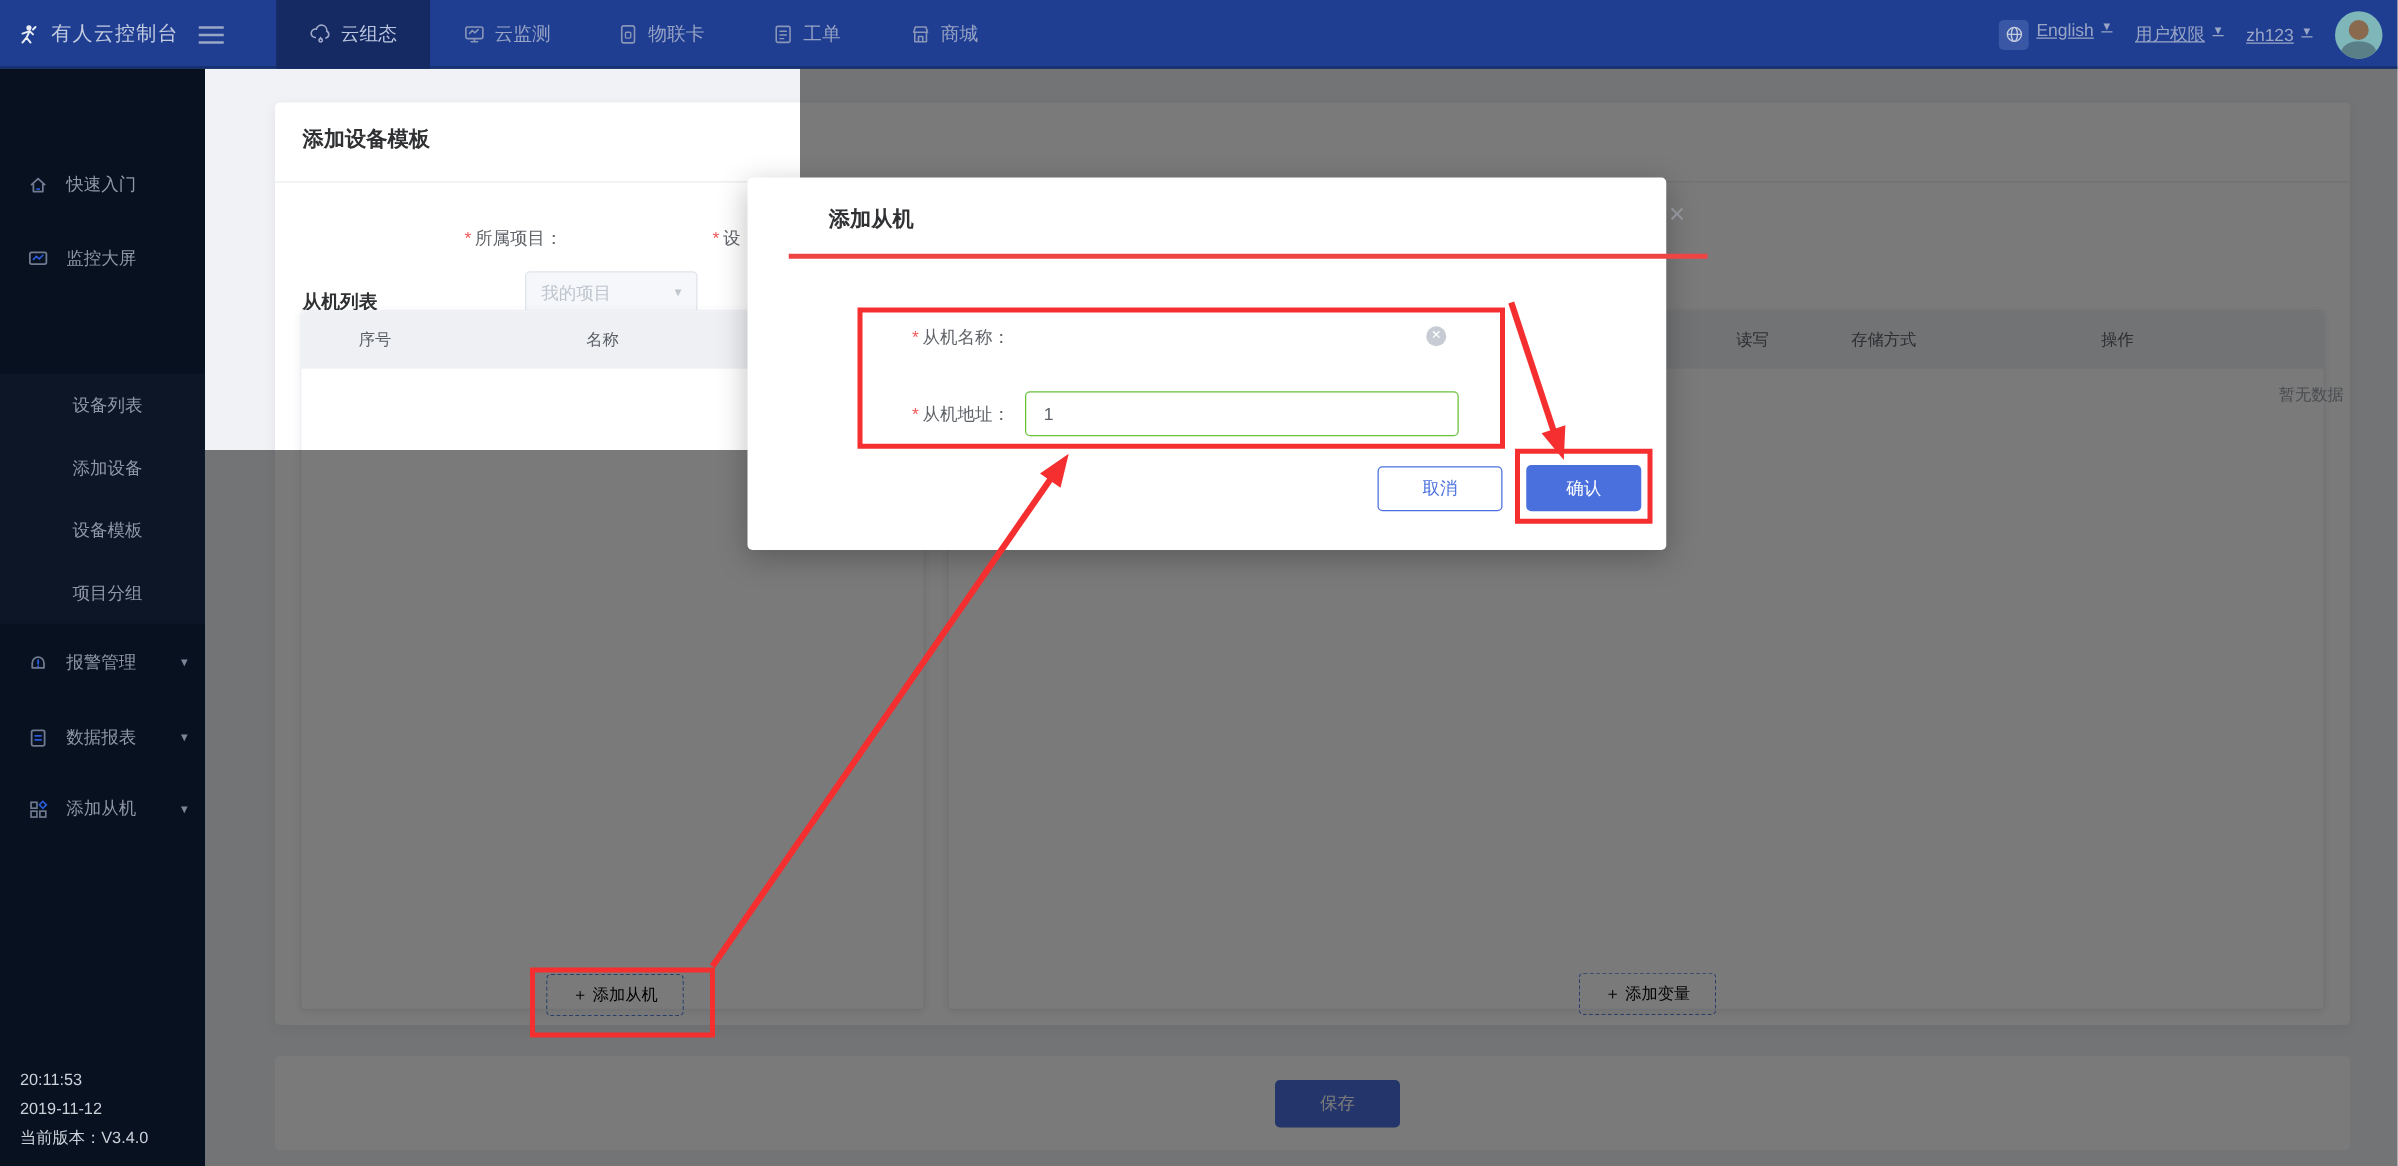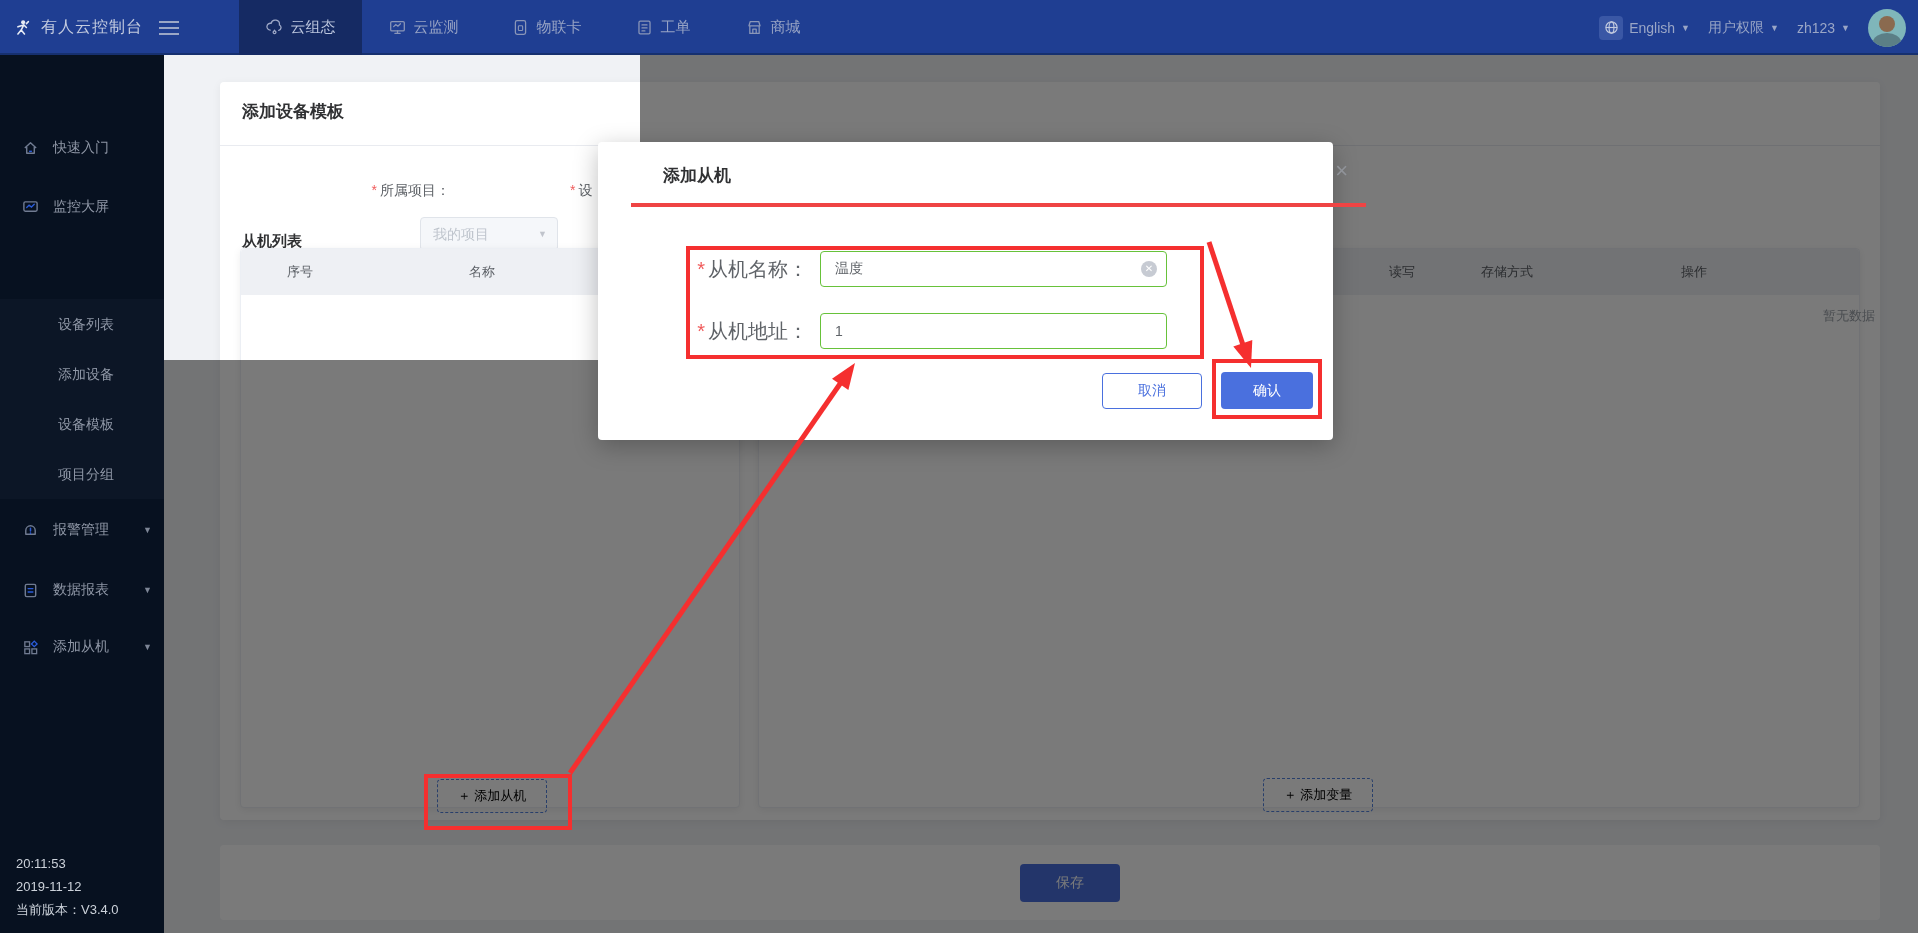--- a/index.html
+++ b/index.html
@@ -6,26 +6,26 @@
   html,body { width:1918px; height:933px; overflow:hidden; }
   body { font-family:"Liberation Sans","DejaVu Sans",sans-serif; background:#f0f2f5; }
   #stage { position:relative; width:1918px; height:933px; overflow:hidden; }
 
   
   .topnav { position:absolute; left:0; top:0; width:1918px; height:55px; background:#1f3e92; border-bottom:2px solid #16306f; z-index:5; }
   .brand { position:absolute; left:14px; top:0; height:55px; display:flex; align-items:center; gap:10px; }
   .brand-text { color:#c3cbdf; font-size:16px; letter-spacing:1px; }
   .hamburger { width:20px; height:14px; border-top:2px solid #9aa6c6; border-bottom:2px solid #9aa6c6; position:relative; margin-left:6px; cursor:pointer; }
   .hamburger::after { content:""; position:absolute; left:0; top:4px; width:20px; height:2px; background:#9aa6c6; }
-  .tabs { position:absolute; left:239px; top:0; height:55px; display:flex; }
+  .tabs { position:absolute; left:221px; top:0; height:55px; display:flex; }
   .tab { width:123px; height:55px; display:flex; align-items:center; justify-content:center; gap:8px; color:#97a3c4; font-size:15px; cursor:pointer; }
   .tab.active { background:#152a63; color:#bcc6de; }
   .tab svg { stroke:#8априве; }
   .nav-right { position:absolute; right:12px; top:0; height:55px; display:flex; align-items:center; gap:18px; color:#9aa6c6; font-size:14px; }
-  .nav-chip { display:flex; align-items:center; gap:6px; cursor:pointer; }
+  .nav-chip { display:flex; align-items:flex-start; gap:6px; cursor:pointer;text-decoration:underline; }
   .globe-chip { width:24px; height:24px; border-radius:4px; background:#3a57a5; display:flex; align-items:center; justify-content:center; }
   .caret { font-size:9px; color:#9aa6c6; }
   .avatar { width:38px; height:38px; border-radius:50%; background:#7fb6ba; overflow:hidden; position:relative; cursor:pointer; }
   .avatar .head { position:absolute; left:11px; top:7px; width:16px; height:16px; border-radius:50%; background:#8a6a4f; }
   .avatar .bodyp { position:absolute; left:5px; top:24px; width:28px; height:18px; border-radius:50% 50% 0 0; background:#5b7f86; }
 
   
   .sidebar { position:absolute; left:0; top:55px; width:164px; height:878px; background:#071120; z-index:5; }
   .side-item { position:absolute; left:0; width:164px; height:46px; display:flex; align-items:center; gap:14px; padding-left:22px; color:#8f97a6; font-size:14px; cursor:pointer; }
   .side-item .arrow { position:absolute; right:12px; font-size:9px; color:#7d8696; }
@@ -63,21 +63,21 @@
   .dim-a { left:476px; top:0; width:1278px; height:878px; }
   .dim-b { left:0; top:305px; width:476px; height:573px; }
 
   
   .modal { position:absolute; left:434px; top:87px; width:735px; height:298px; background:#fff; border-radius:4px; box-shadow:0 6px 24px rgba(0,0,0,.25); z-index:20; }
   .modal-header { position:absolute; left:0; top:0; width:100%; height:65px; border-bottom:4px solid #ef4444;margin-left:33px; }
   .modal-title { position:absolute; left:32px; top:22px; font-size:17px; font-weight:bold; color:#303133; }
   .modal-close { position:absolute; right:18px; top:18px; font-size:22px; color:#909399; line-height:1; cursor:pointer; }
   .m-row { position:absolute; left:0; width:100%; height:36px; }
   .m-row.r1 { top:109px; } .m-row.r2 { top:171px; }
-  .m-label { position:absolute; left:90px; top:0; width:120px; text-align:right; line-height:36px; font-size:20px; color:#5f6368; }
+  .m-label { position:absolute; left:90px; top:0; width:120px; text-align:right; line-height:36px; font-size:14px; color:#5f6368; }
   .m-input { position:absolute; left:222px; top:0; width:347px; height:36px; border:1px solid #67c23a; border-radius:4px; padding:0 34px 0 14px; font-size:14px; color:#5f6368; outline:none; background:#fff; font-family:inherit; }
   .clear-ico { position:absolute; left:543px; top:10px; width:16px; height:16px; border-radius:50%; background:#c7cbd3; color:#fff; font-size:10px; text-align:center; line-height:16px; cursor:pointer; }
   .m-btn { position:absolute; height:36px; border-radius:4px; font-size:14px; cursor:pointer; font-family:inherit; }
   .btn-cancel { left:504px; top:231px; width:100px; background:#fff; border:1px solid #4a70de; color:#4a70de; }
   .btn-confirm { left:623px; top:230px; width:92px; height:37px; background:#4a70de; border:none; color:#fff; }
 
   
   .red-box { position:absolute; border:4px solid #f52f2f; z-index:30; pointer-events:none; }
   .rb-fields { left:686px; top:246px; width:518px; height:113px; }
   .rb-confirm { left:1212px; top:359px; width:110px; height:60px; }
@@ -271,21 +271,20 @@
     <div class="modal">
       <div class="modal-header">
         <span class="modal-title">添加从机</span>
         <span class="modal-close">×</span>
       </div>
 
       <div class="m-row r1">
         <div class="m-label">
           <span class="req">*</span><span>从机名称：</span>
         </div>
-        <input class="m-input" type="text" value="温度" style="">
         <span class="clear-ico">✕</span>
       </div>
 
       <div class="m-row r2">
         <div class="m-label">
           <span class="req">*</span><span>从机地址：</span>
         </div>
         <input class="m-input" type="text" value="1" style="">
       </div>
 

